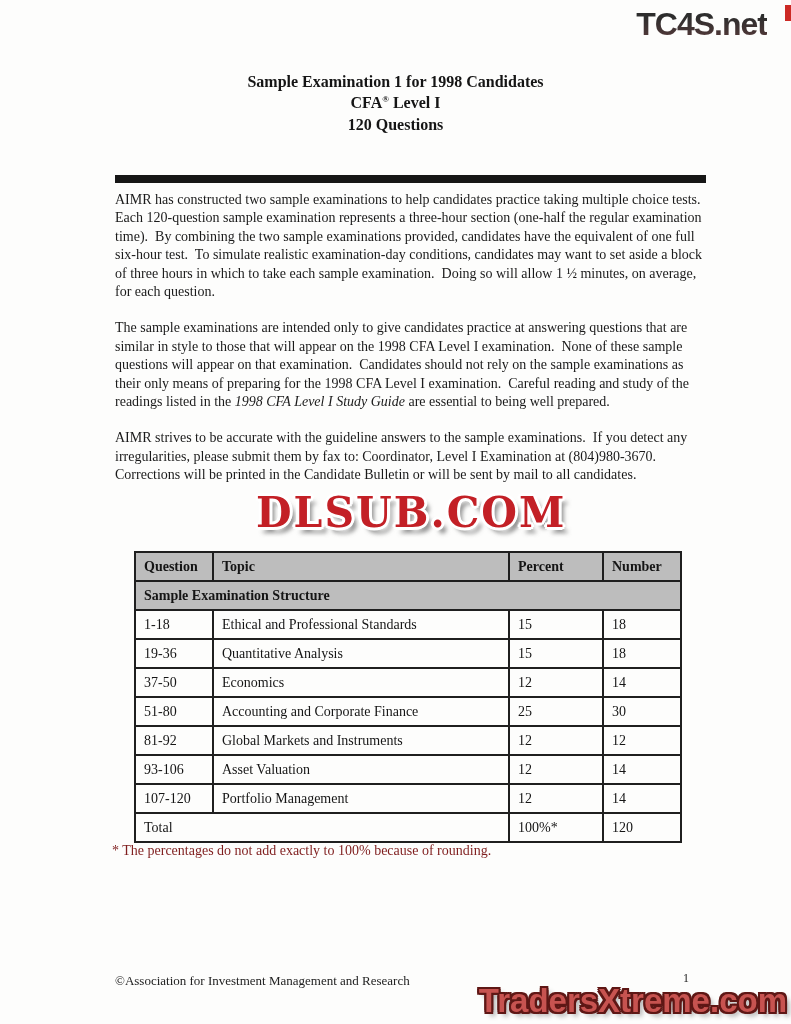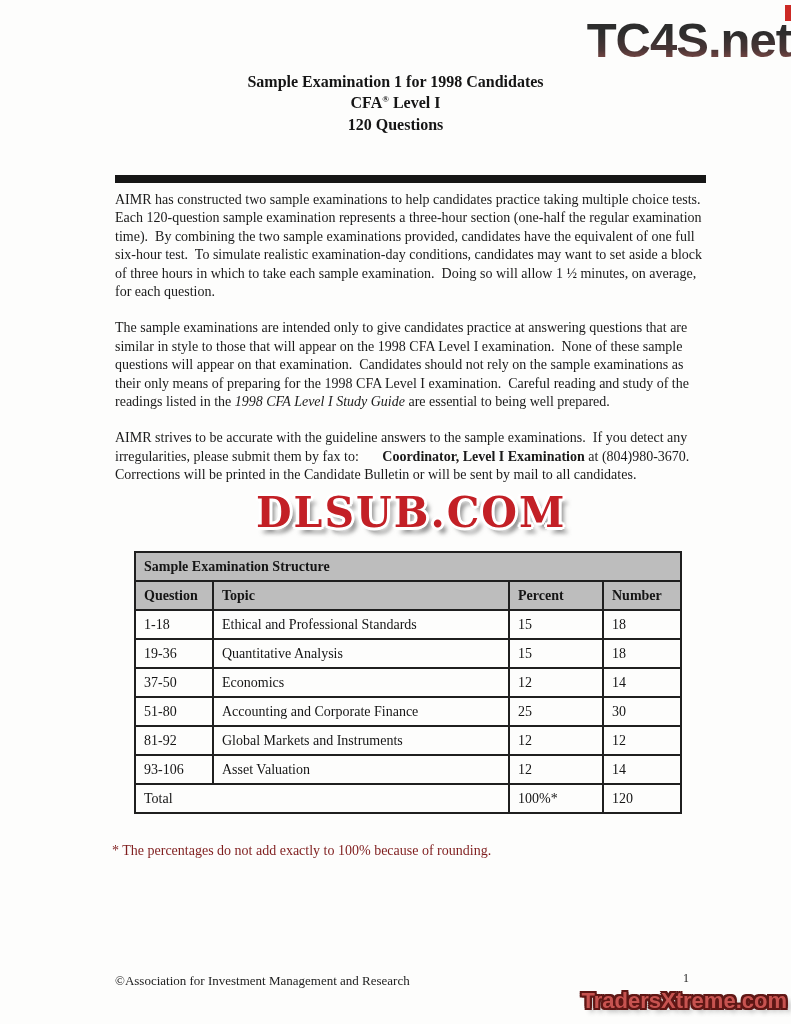--- a/index.html
+++ b/index.html
@@ -4,49 +4,48 @@
 <style>
   html,body { margin:0; padding:0; }
   body { background:#e8e8e8; font-family:"Liberation Serif", serif; }
   .page {
     position:relative; width:791px; height:1024px; margin:0 auto;
     background:#fdfdfc; color:#1c1c1c; overflow:hidden;
   }
 
   
   .tc4s {
-    position:absolute; top:0px; right:0;
+    position:absolute; top:0px; right:24px;
     font-family:"Liberation Sans", sans-serif; font-weight:900;
-    font-size:49px; letter-spacing:-1px; line-height:48px;
+    font-size:32px; letter-spacing:-1px; line-height:48px;
     background:linear-gradient(180deg,#2d2d2d 35%, #4a3636 70%, #96514d 100%);
     -webkit-background-clip:text; background-clip:text;
     -webkit-text-fill-color:transparent;
     text-shadow:none;
-    margin-top:16px;
   }
   .corner-red { position:absolute; top:5px; right:0; width:6px; height:16px; background:#cc2a25; }
 
   
   .title-block {
     position:absolute; top:71px; left:0; width:100%;
     text-align:center; font-weight:bold; font-size:16px; line-height:21.3px;
     color:#151515;
   }
   .title-block .sup { font-size:9px; vertical-align:super; line-height:0; }
 
   
   .rule { position:absolute; top:175px; left:115px; width:591px; height:8px; background:#161616; }
 
   
   .content {
     position:absolute; top:191px; left:115px; width:590px;
     font-size:14px; line-height:18.4px; color:#1a1a1a;
   }
   .content p { margin:0 0 18px 0; white-space:pre-wrap; }
-  .content .b { font-weight:bold;margin-left:20px; }
+  .content .b { font-weight:normal; }
   .content .i { font-style:italic; }
 
   
   .stamp {
     position:absolute; left:256px; top:487px; z-index:5;
     font-family:"DejaVu Serif", serif; font-weight:bold;
     font-size:41px; letter-spacing:2px; line-height:50px;
     transform:scaleY(1.06);
     color:#c32026;
     text-shadow:
@@ -71,21 +70,21 @@
   .footnote { position:absolute; top:843px; left:112px; font-size:14px; color:#7f1d1d; }
 
   
   .footer-copy { position:absolute; top:973px; left:115px; font-size:13px; color:#222; }
   .footer-page { position:absolute; top:971px; left:683px; font-size:12px; color:#222; }
 
   
   .txtreme {
     position:absolute; top:983px; right:4px; z-index:5;
     font-family:"Liberation Sans", sans-serif; font-weight:bold;
-    font-size:22px; letter-spacing:0px; line-height:36px;
+    font-size:33px; letter-spacing:0px; line-height:36px;
     color:#c75350;
     text-shadow:
       -2px -2px 0 #5e1715, 2px -2px 0 #5e1715, -2px 2px 0 #5e1715, 2px 2px 0 #5e1715,
       -2px 0 0 #5e1715, 2px 0 0 #5e1715, 0 -2px 0 #5e1715, 0 2px 0 #5e1715,
       4px 4px 5px rgba(150,150,150,0.9);
   }
 </style>
 </head>
 <body>
 
@@ -113,27 +112,27 @@
   <div class="table-wrap">
     <table class="exam">
       <colgroup>
           <col style="width:78px">
           <col style="width:296px">
           <col style="width:94px">
           <col style="width:78px">
         </colgroup>
       <tbody>
         <tr>
-          <td class="hdr" colspan="4">Sample Examination Structure</td>
-        </tr>
-        <tr>
           <th class="hdr">Question</th>
           <th class="hdr">Topic</th>
           <th class="hdr">Percent</th>
           <th class="hdr">Number</th>
+        </tr>
+        <tr>
+          <td class="hdr" colspan="4">Sample Examination Structure</td>
         </tr>
         <tr>
           <td>1-18</td>
           <td>Ethical and Professional Standards</td>
           <td>15</td>
           <td>18</td>
         </tr>
         <tr>
           <td>19-36</td>
           <td>Quantitative Analysis</td>
@@ -158,20 +157,26 @@
           <td>12</td>
           <td>12</td>
         </tr>
         <tr>
           <td>93-106</td>
           <td>Asset Valuation</td>
           <td>12</td>
           <td>14</td>
         </tr>
         <tr>
+          <td>107-120</td>
+          <td>Portfolio Management</td>
+          <td>12</td>
+          <td>14</td>
+        </tr>
+        <tr>
           <td colspan="2">Total</td>
           <td>100%*</td>
           <td>120</td>
         </tr>
       </tbody>
     </table>
   </div>
 
   <div class="footnote">* The percentages do not add exactly to 100% because of rounding.</div>
 

